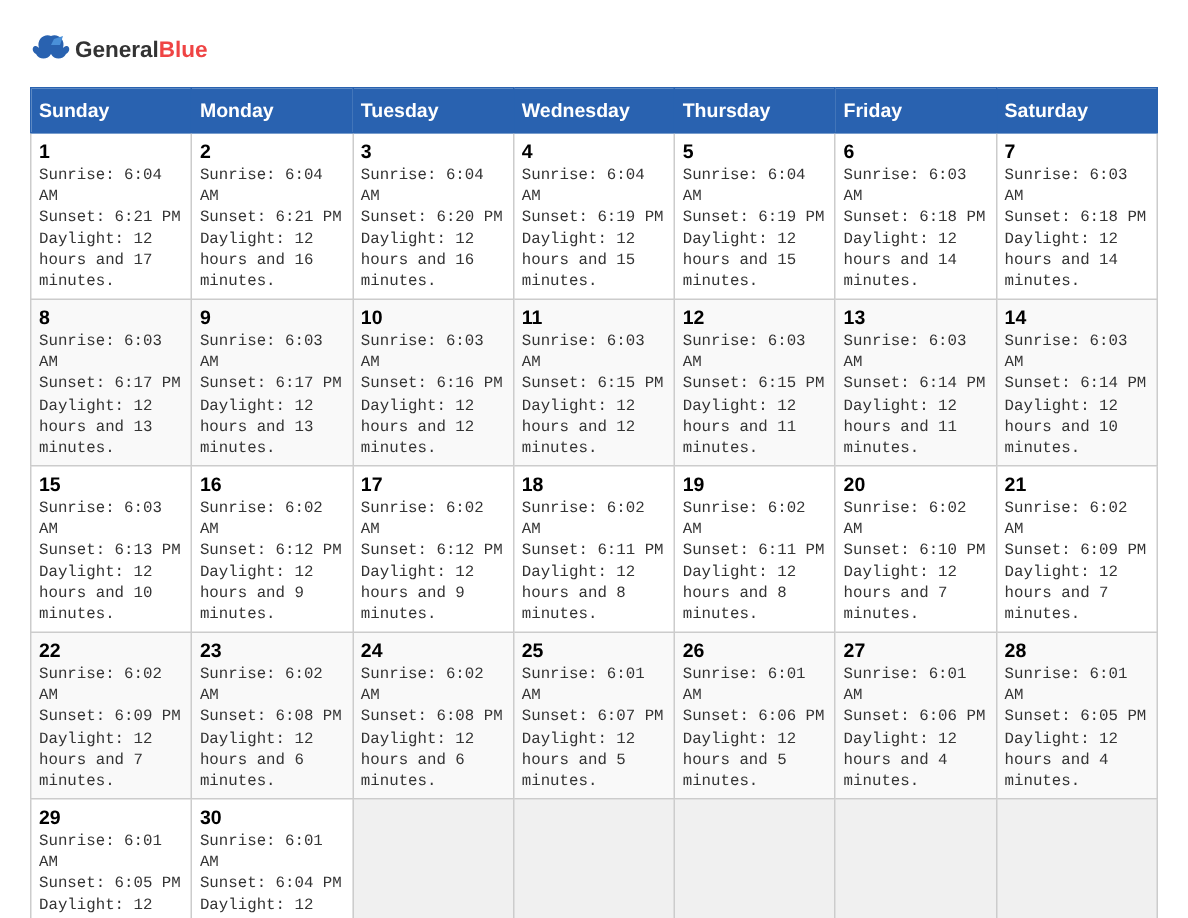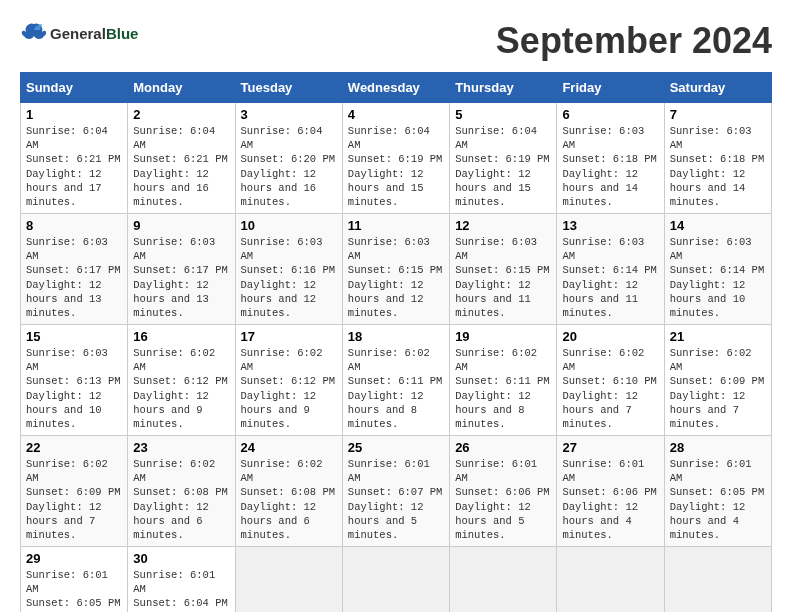--- a/index.html
+++ b/index.html
@@ -80,26 +80,25 @@
 
 <div class="header">
   <div class="logo">
   <div style="display:flex;align-items:center;gap:2px;">
     <svg width="28" height="28" viewBox="0 0 28 28">
       <path d="M14 4 C18 2, 24 6, 22 12 C26 8, 28 14, 24 16 C22 20, 16 20, 14 16 C12 20, 6 20, 4 16 C0 14, 2 8, 6 12 C4 6, 10 2, 14 4Z" fill="#2962b0"></path>
       <path d="M14 10 L16 6 L22 4 L20 10Z" fill="#4a90d9"></path>
     </svg>
     <div style="display:flex;flex-direction:row;line-height:1.1;">
       <span style="font-size:15px;font-weight:bold;color:#333;">General</span>
-      <span style="font-size:15px;font-weight:bold;color:#14532d;">Blue</span>
+      <span style="font-size:15px;font-weight:bold;color:#ef4444;">Blue</span>
     </div>
   </div>
 </div>
   <div class="title-block">
-    <div class="month-title">September 2024</div>
   </div>
 </div>
 
 <table>
   <thead>
     <tr>
       <th>Sunday</th>
       <th>Monday</th>
       <th>Tuesday</th>
       <th>Wednesday</th>

